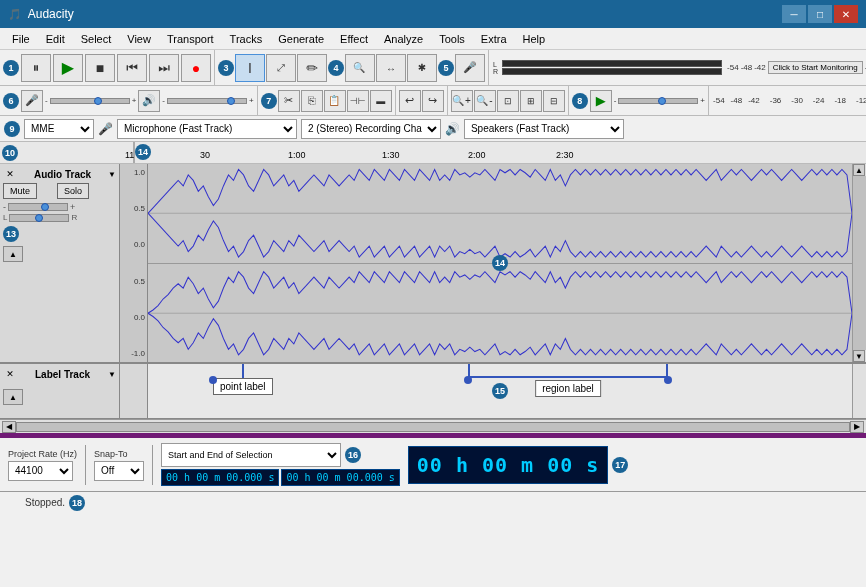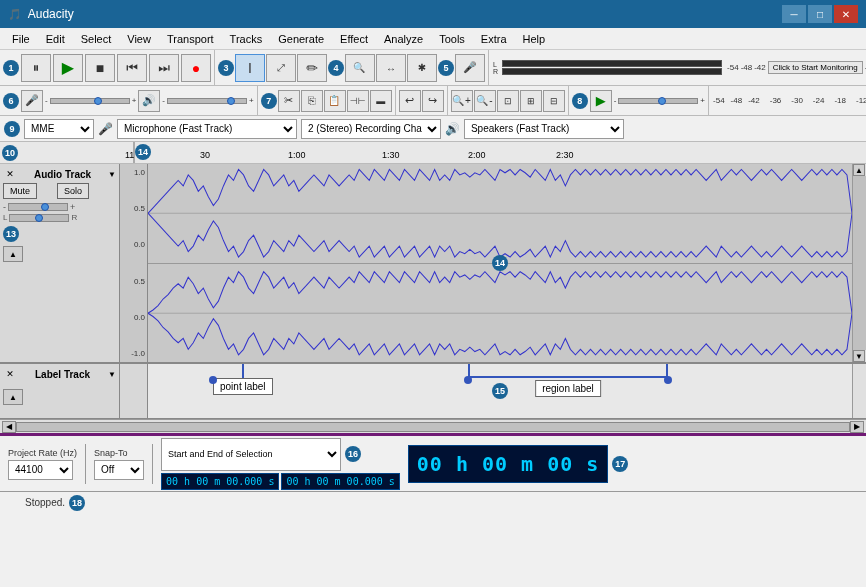--- a/index.html
+++ b/index.html
@@ -376,21 +376,21 @@
   </div>
 
 </div>
 
 <div style="height:14px;background:#e0e0e0;border-top:1px solid #999;display:flex;align-items:center;padding:0 2px;">
   <div style="width:14px;height:12px;background:#d0d0d0;border:1px solid #888;display:flex;align-items:center;justify-content:center;font-size:8px;cursor:pointer;">◀</div>
   <div style="flex:1;height:10px;background:#c0c0c0;border:1px solid #888;cursor:pointer;"></div>
   <div style="width:14px;height:12px;background:#d0d0d0;border:1px solid #888;display:flex;align-items:center;justify-content:center;font-size:8px;cursor:pointer;">▶</div>
 </div>
 
-<div style="height:58px;background:#f0f0f0;border-top:3px solid #701a75;display:flex;align-items:center;padding:2px 8px;gap:8px;">
+<div style="height:58px;background:#f0f0f0;border-top:5px solid #701a75;display:flex;align-items:center;padding:2px 8px;gap:8px;">
 
   <div style="display:flex;flex-direction:column;gap:2px;">
     <span style="font-size:9px;color:#333;">Project Rate (Hz)</span>
     <select style="height:20px;font-size:10px;border:1px solid #999;background:white;padding:0 2px;width:65px;">
       <option>44100</option>
     </select>
   </div>
 
   <div style="width:1px;height:40px;background:#999;"></div>
 
@@ -398,21 +398,21 @@
     <span style="font-size:9px;color:#333;">Snap-To</span>
     <select style="height:20px;font-size:10px;border:1px solid #999;background:white;padding:0 2px;width:50px;">
       <option>Off</option>
     </select>
   </div>
 
   <div style="width:1px;height:40px;background:#999;"></div>
 
   <div style="display:flex;flex-direction:column;gap:2px;">
     <div style="display:flex;align-items:center;gap:4px;">
-      <select style="height:33px;font-size:9px;border:1px solid #999;background:white;padding:0 2px;width:180px;">
+      <select style="height:24px;font-size:9px;border:1px solid #999;background:white;padding:0 2px;width:180px;">
         <option>Start and End of Selection</option>
       </select>
       <div class="number-badge">
           <span>16</span>
         </div>
     </div>
     <div style="display:flex;gap:2px;">
       <div style="background:#001133;color:#00ccff;font-family:monospace;font-size:10px;padding:2px 4px;border:1px solid #004488;">00 h 00 m 00.000 s</div>
       <div style="background:#001133;color:#00ccff;font-family:monospace;font-size:10px;padding:2px 4px;border:1px solid #004488;">00 h 00 m 00.000 s</div>
     </div>

